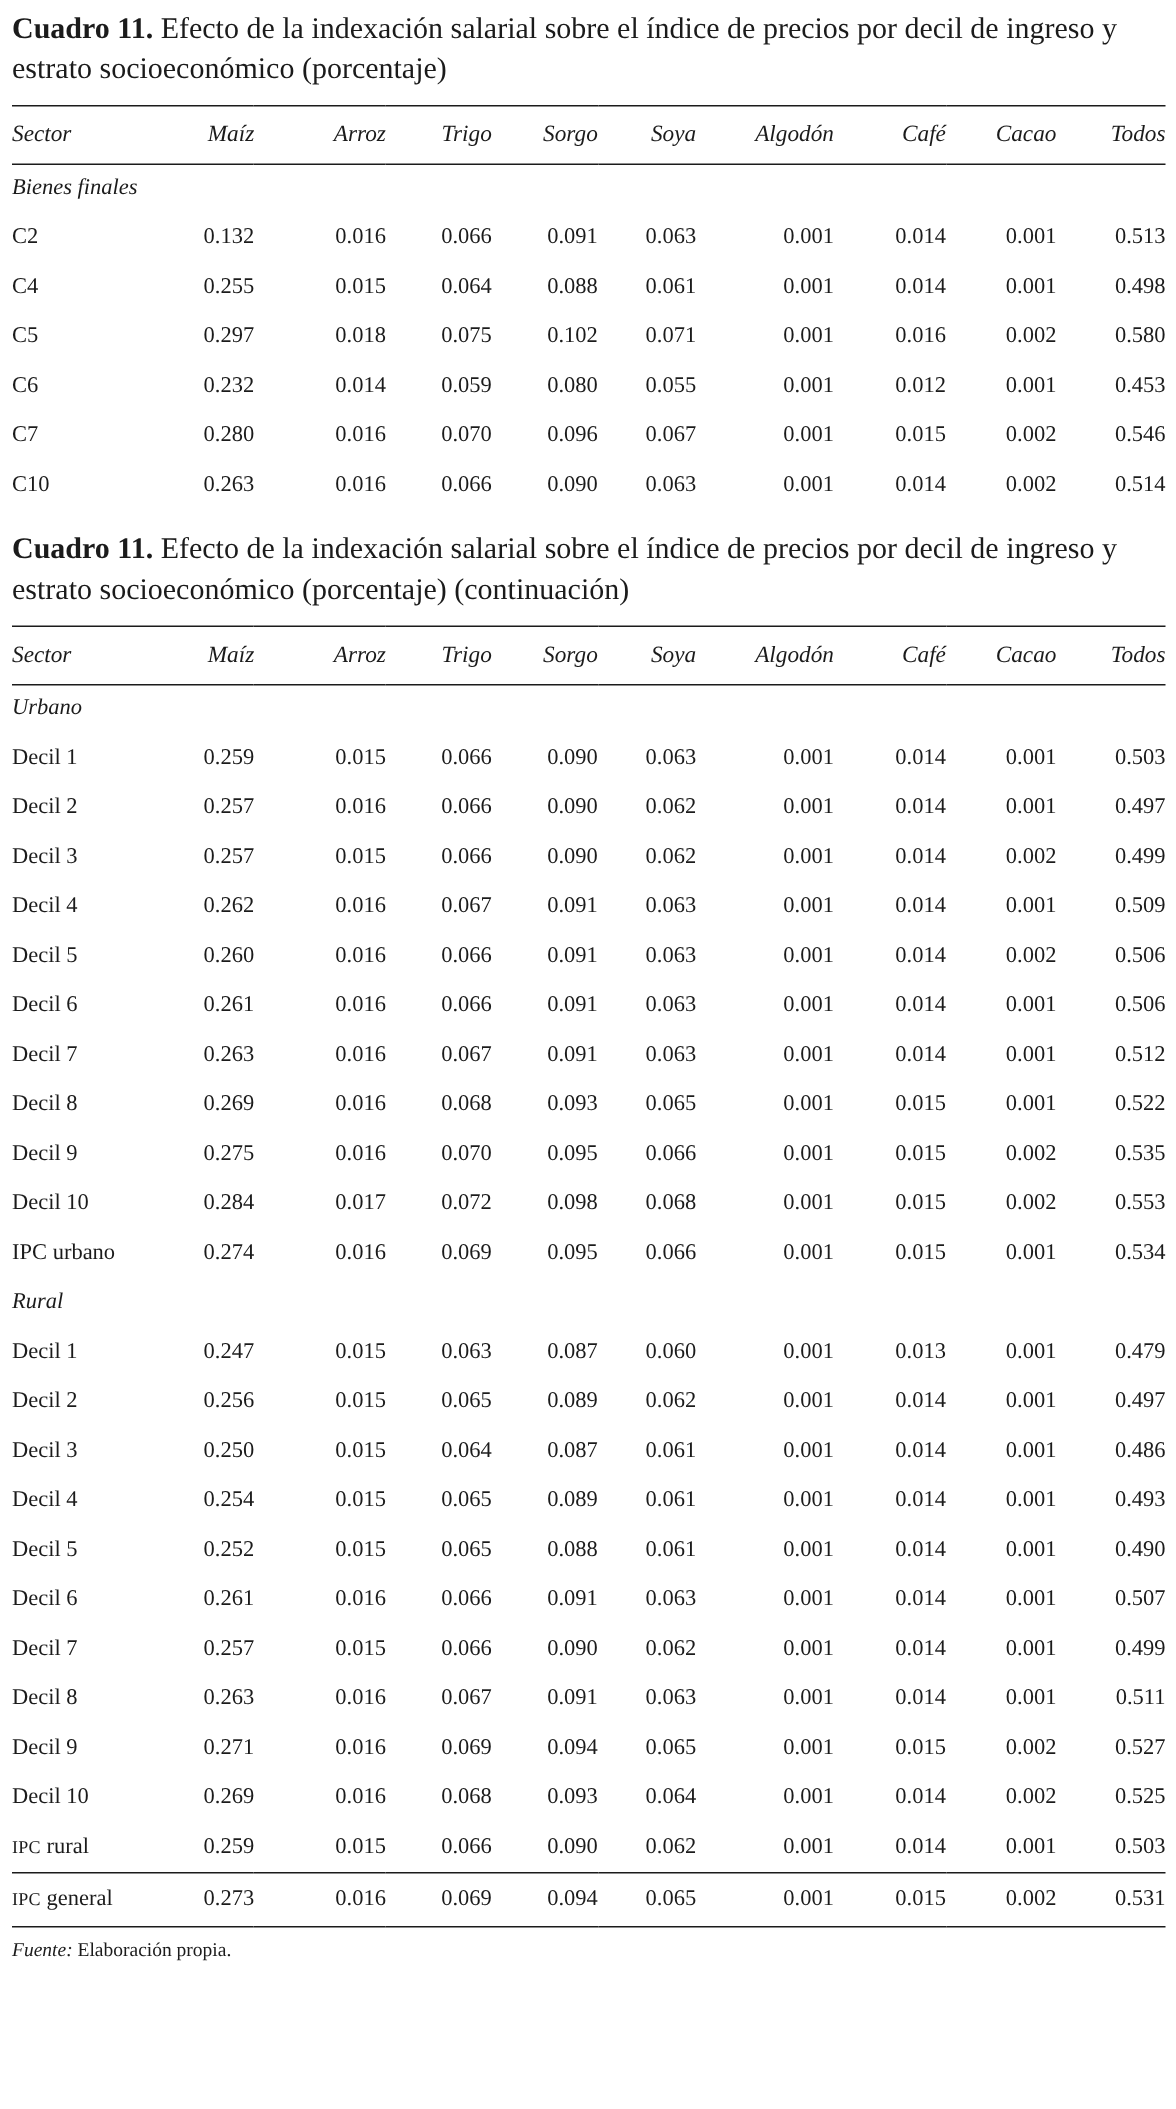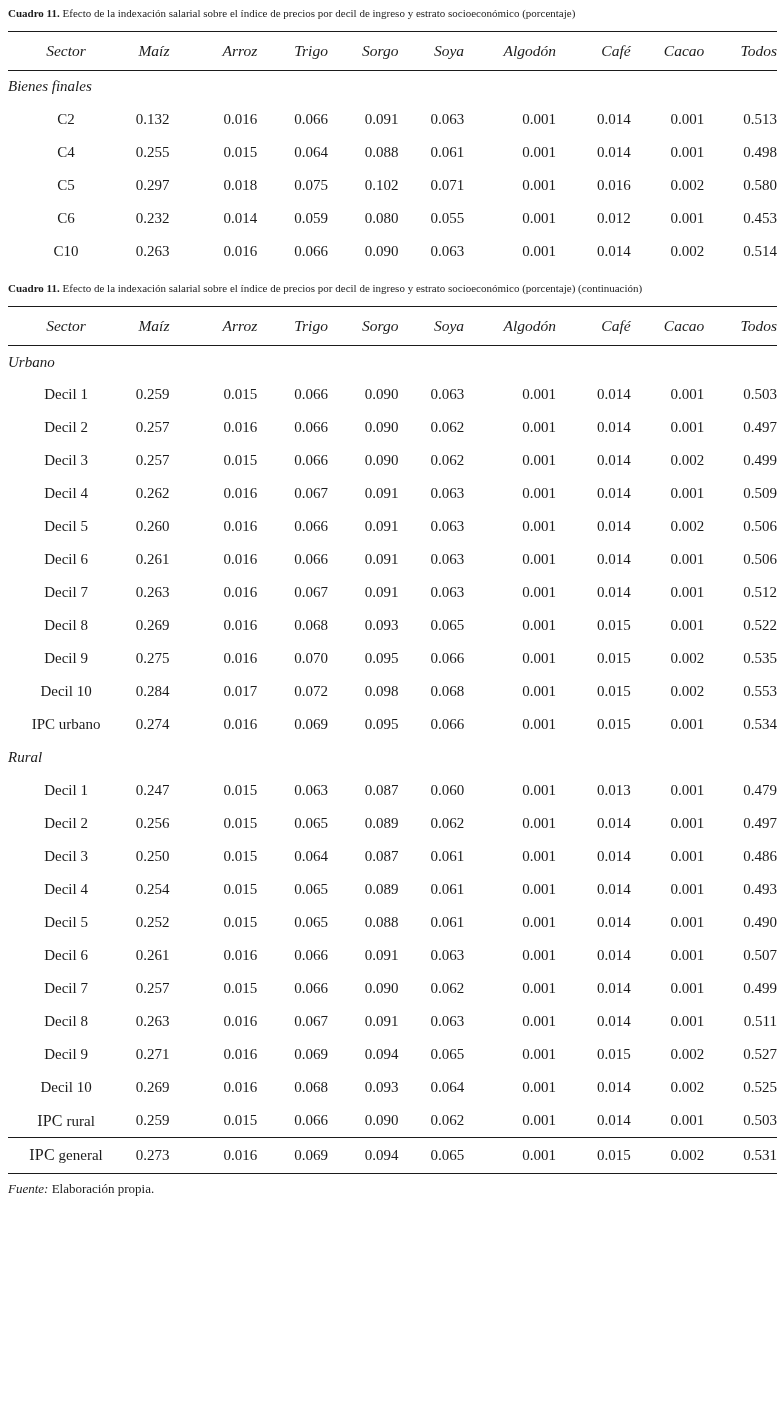--- a/index.html
+++ b/index.html
@@ -6,49 +6,49 @@
   html, body { margin: 0; padding: 0; background: #ffffff; }
   body {
     width: 784px; min-height: 1406px;
     font-family: "Liberation Serif", "DejaVu Serif", serif;
     color: #1b1b1b;
     -webkit-font-smoothing: antialiased;
   }
   .page { padding: 6px 7px 0 8px; }
 
   .tbl-title {
-    font-size: 11px; line-height: 1.34;
+    font-size: 20px; line-height: 1.34;
     margin: 0 0 10px 0; max-width: 770px;
   }
   .tbl-title b { font-weight: bold; }
   .t2 { margin-top: 13px; }
 
   table.datatable {
     border-collapse: collapse; table-layout: fixed;
     width: 769px;
   }
   table.datatable th {
     font-style: italic; font-weight: normal;
     font-size: 15.5px; height: 39px; vertical-align: middle;
     border-top: 1.6px solid #1b1b1b;
     border-bottom: 1.6px solid #1b1b1b;
     padding: 0;
   }
   table.datatable td {
     font-size: 15px; height: 33px; vertical-align: middle; padding: 0;
   }
-  .lbl { text-align: center; }
+  .lbl { text-align: left; }
   .num { text-align: right; }
   .section-name { font-style: italic; }
   tr.total-row td {
     border-top: 1.4px solid #1b1b1b;
     border-bottom: 1.6px solid #1b1b1b;
     height: 36px;
   }
-  .sc { font-size: 16px; letter-spacing: 0.2px; }
+  .sc { font-size: 12px; letter-spacing: 0.2px; }
 
   .fuente { font-size: 13px; margin: 7px 0 0 0; }
   .fuente i { font-style: italic; }
 </style>
 </head>
 <body>
 
 <div class="page">
 
   <p class="tbl-title"><b>Cuadro 11.</b><span> Efecto de la indexación salarial sobre el índice de precios por decil de ingreso y estrato socioeconómico (porcentaje)</span></p>
@@ -114,20 +114,32 @@
           <td class="num">0.014</td>
           <td class="num">0.059</td>
           <td class="num">0.080</td>
           <td class="num">0.055</td>
           <td class="num">0.001</td>
           <td class="num">0.012</td>
           <td class="num">0.001</td>
           <td class="num">0.453</td>
         </tr>
         <tr class="data-row">
+          <td class="lbl">C7</td>
+          <td class="num">0.280</td>
+          <td class="num">0.016</td>
+          <td class="num">0.070</td>
+          <td class="num">0.096</td>
+          <td class="num">0.067</td>
+          <td class="num">0.001</td>
+          <td class="num">0.015</td>
+          <td class="num">0.002</td>
+          <td class="num">0.546</td>
+        </tr>
+        <tr class="data-row">
           <td class="lbl">C10</td>
           <td class="num">0.263</td>
           <td class="num">0.016</td>
           <td class="num">0.066</td>
           <td class="num">0.090</td>
           <td class="num">0.063</td>
           <td class="num">0.001</td>
           <td class="num">0.014</td>
           <td class="num">0.002</td>
           <td class="num">0.514</td>

